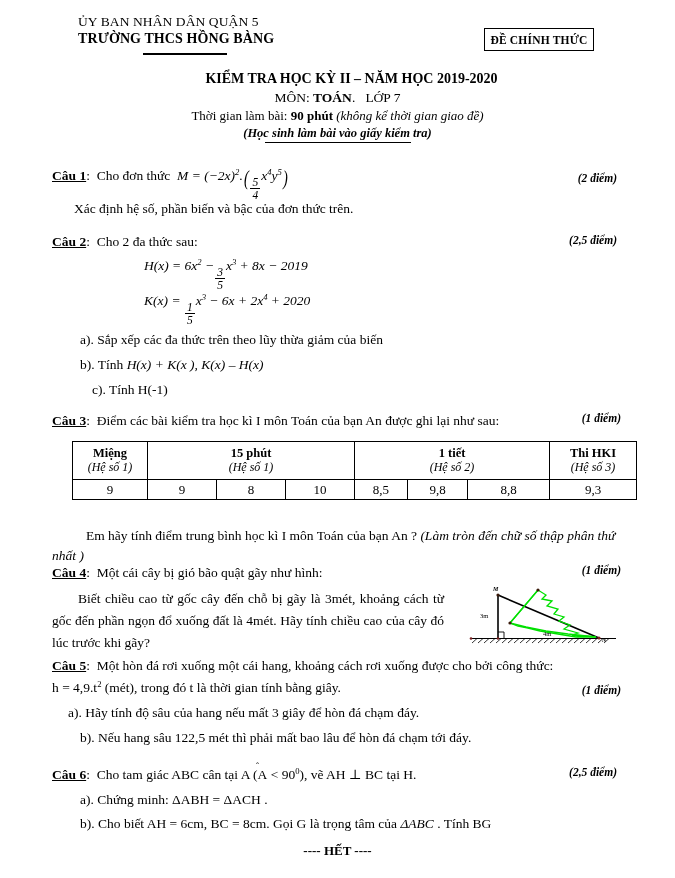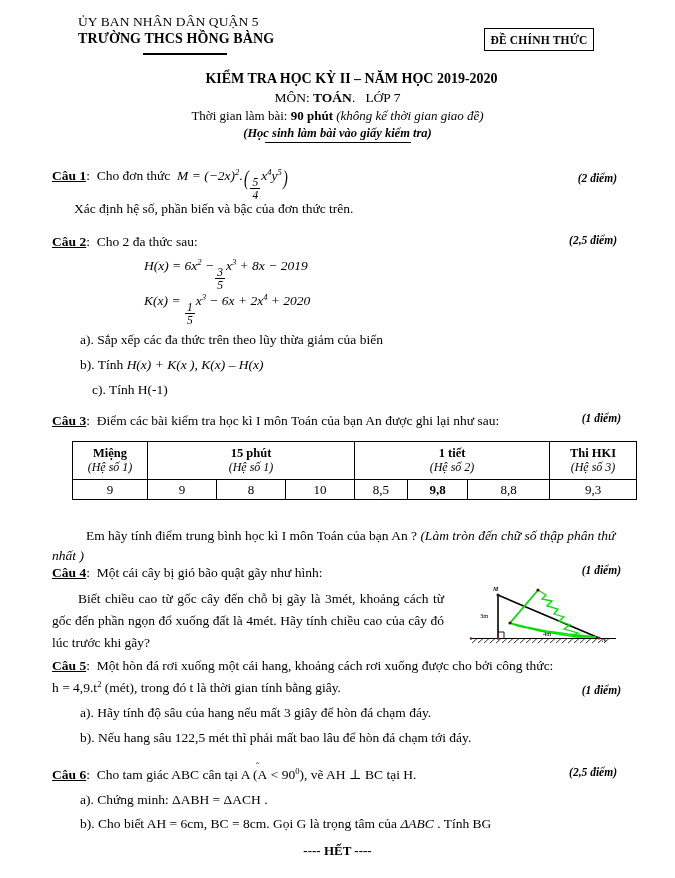--- a/index.html
+++ b/index.html
@@ -246,21 +246,21 @@
           <span>Thi HKI</span>
           <span class="sub">(Hệ số 3)</span>
         </td>
       </tr>
       <tr>
         <td class="val">9</td>
         <td class="val" style="width:66px;">9</td>
         <td class="val" style="width:66px;">8</td>
         <td class="val" style="width:66px;">10</td>
         <td class="val" style="width:50px;">8,5</td>
-        <td class="val" style="width:58px;font-weight:bold;">9,8</td>
+        <td class="val" style="width:58px;">9,8</td>
         <td class="val" style="width:78px;">8,8</td>
         <td class="val">9,3</td>
       </tr>
     </tbody>
   </table>
 
   <div class="blk" style="left:52px; top:526px; width:580px; text-indent:34px;">
     <span>Em hãy tính điểm trung bình học kì I môn Toán của bạn An ? </span><span class="ital">(Làm tròn đến chữ số thập phân thứ nhất )</span>
   </div>
 
@@ -323,21 +323,21 @@
     <text x="75" y="53" font-family="Liberation Serif, serif" font-size="6.5">4m</text>
   </svg>
 
   <div class="blk" style="left:52px; top:656px; width:600px;">
     <span class="qlabel">Câu 5</span><span>:</span>&nbsp;&nbsp;<span>Một hòn đá rơi xuống một cái hang, khoảng cách rơi xuống được cho bởi công thức:</span>
   </div>
   <div class="blk" style="left:52px; top:678px; width:500px;">
     <span>h = 4,9.t</span><sup class="e">2</sup><span>  (mét),  trong đó t là thời gian tính bằng giây.</span>
   </div>
   <div class="pts" style="top:684px; right:54px;">(1 điểm)</div>
-  <div class="blk" style="left:80px; top:703px;">a).  Hãy tính độ sâu của hang nếu mất 3 giây để hòn đá chạm đáy.</div>
+  <div class="blk" style="left:68px; top:703px;">a).  Hãy tính độ sâu của hang nếu mất 3 giây để hòn đá chạm đáy.</div>
   <div class="blk" style="left:80px; top:728px;">b). Nếu hang sâu 122,5 mét thì phải mất bao lâu để hòn đá chạm tới đáy.</div>
 
   <div class="blk" style="left:52px; top:765px; width:470px;">
     <span class="qlabel">Câu 6</span><span>:</span>&nbsp;&nbsp;<span>Cho tam giác ABC cân tại A (</span><span style="position:relative;"><span>A</span><span style="position:absolute;left:0;top:-7px;font-size:9px;">̂</span></span><span> &lt; 90</span><sup class="e">0</sup><span>), vẽ  AH ⊥ BC  tại H.</span>
   </div>
   <div class="pts" style="top:766px;">(2,5 điểm)</div>
   <div class="blk" style="left:80px; top:790px;">a).  Chứng minh:  ΔABH = ΔACH .</div>
   <div class="blk" style="left:80px; top:814px;">
     <span>b).  Cho biết AH = 6cm, BC = 8cm. Gọi G là trọng tâm của </span><span class="mathi">ΔABC</span><span> . Tính BG</span>
   </div>

